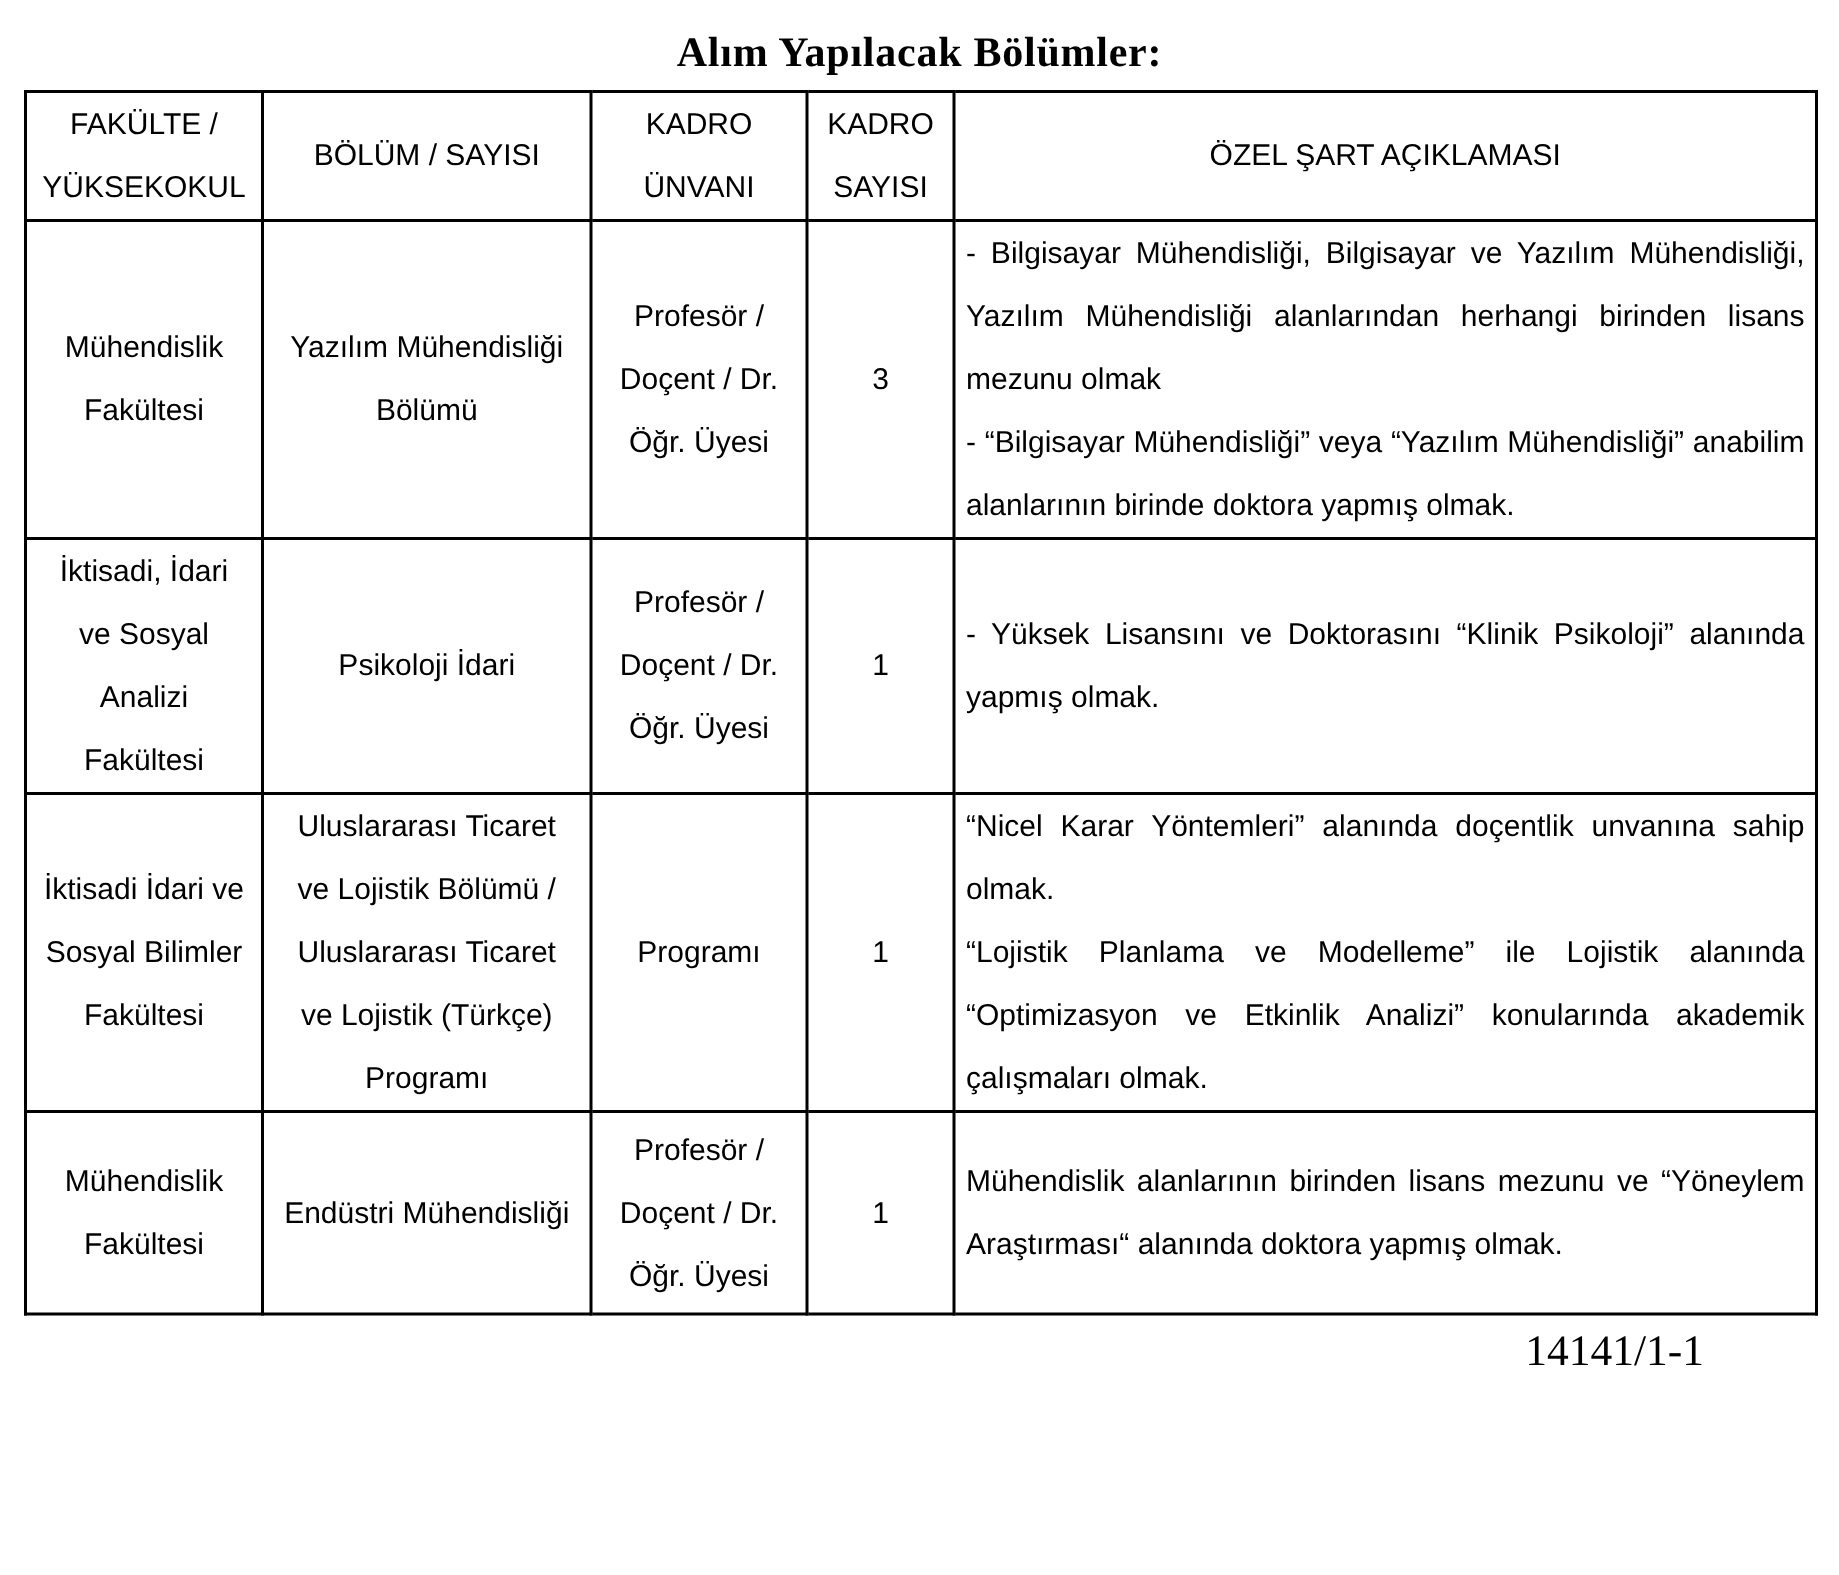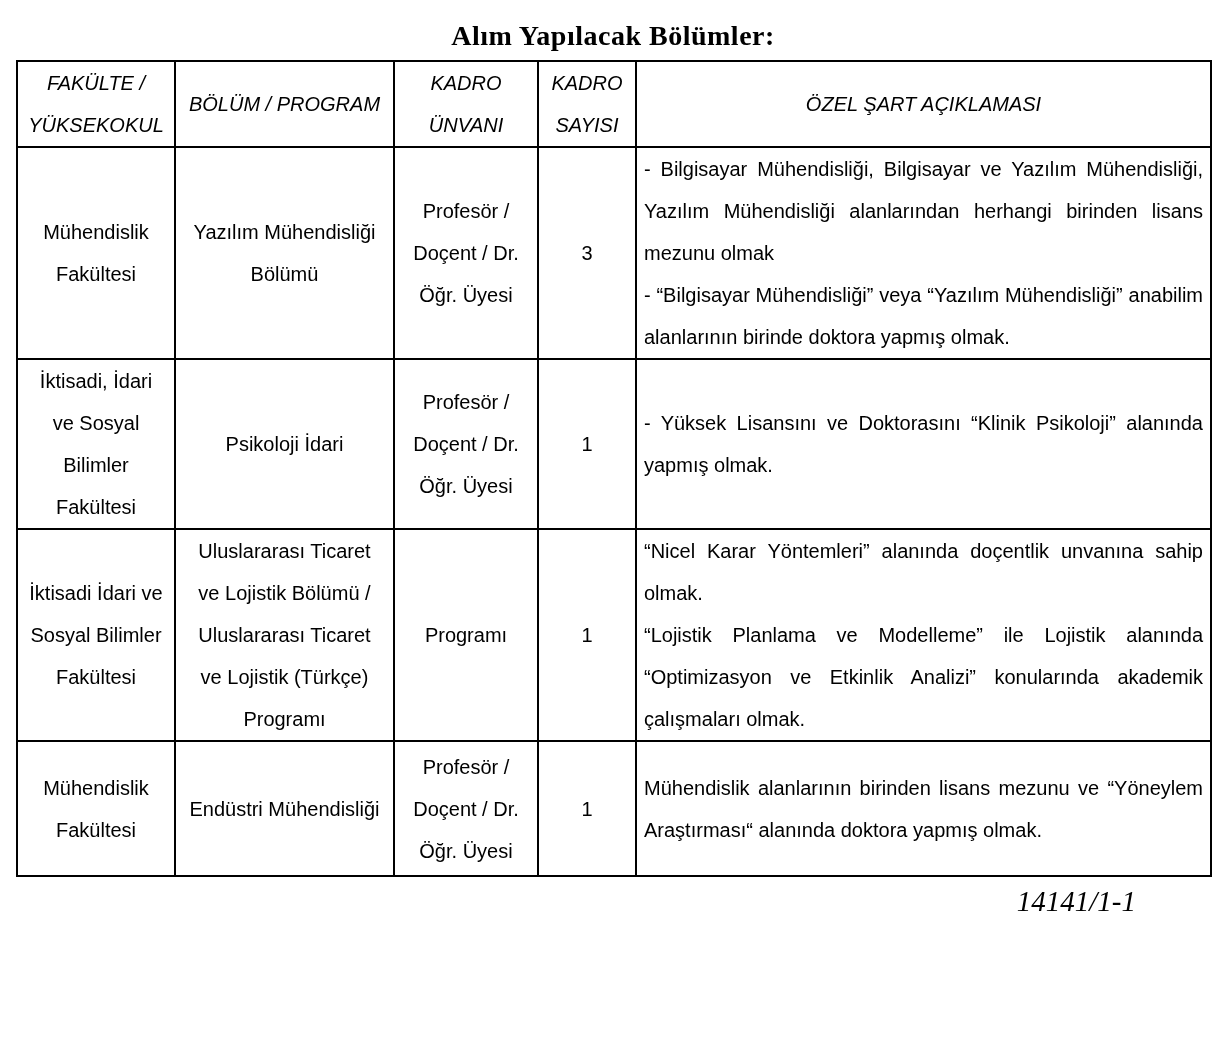--- a/index.html
+++ b/index.html
@@ -37,33 +37,32 @@
     text-align: center;
     vertical-align: middle;
     white-space: pre-line;
     overflow: hidden;
   }
   .doc-table td.req {
     text-align: justify;
     text-justify: inter-word;
     padding: 0 7px;
   }
-  tr.hrow   { height: 86px; font-style: italic; }
+  tr.hrow   { height: 86px; }
   tr.row-0  { height: 210px; }
   tr.row-1  { height: 167px; }
   tr.row-2  { height: 125px; }
   tr.row-3  { height: 205px; }
   tr.row-4  { height: 135px; }
   .footer {
     font-family: "Liberation Serif", serif;
     font-size: 29px;
     text-align: right;
     padding-right: 90px;
     margin-top: 8px;
-    font-style: italic;
   }
 </style>
 </head>
 <body>
 
 <div class="page">
 
   <div class="title">Alım Yapılacak Bölümler:</div>
 
   <table class="doc-table">
@@ -71,21 +70,21 @@
       <col style="width:158px">
       <col style="width:219px">
       <col style="width:144px">
       <col style="width:98px">
       <col style="width:575px">
     </colgroup>
     <thead>
       <tr class="hrow">
         <th>FAKÜLTE /
 YÜKSEKOKUL</th>
-        <th>BÖLÜM / PROGRAM</th>
+        <th>BÖLÜM / SAYISI</th>
         <th>KADRO
 ÜNVANI</th>
         <th>KADRO
 SAYISI</th>
         <th>ÖZEL ŞART AÇIKLAMASI</th>
       </tr>
     </thead>
     <tbody>
       <tr class="row-0">
         <td>Mühendislik
@@ -95,21 +94,21 @@
         <td>Profesör /
 Doçent / Dr.
 Öğr. Üyesi</td>
         <td>3</td>
         <td class="req">- Bilgisayar Mühendisliği, Bilgisayar ve Yazılım Mühendisliği, Yazılım Mühendisliği alanlarından herhangi birinden lisans mezunu olmak
 - “Bilgisayar Mühendisliği” veya “Yazılım Mühendisliği” anabilim alanlarının birinde doktora yapmış olmak.</td>
       </tr>
       <tr class="row-1">
         <td>İktisadi, İdari
 ve Sosyal
-Bilimler
+Analizi
 Fakültesi</td>
         <td>Psikoloji İdari</td>
         <td>Profesör /
 Doçent / Dr.
 Öğr. Üyesi</td>
         <td>1</td>
         <td class="req">- Yüksek Lisansını ve Doktorasını “Klinik Psikoloji” alanında yapmış olmak.</td>
       </tr>
       <tr class="row-3">
         <td>İktisadi İdari ve

